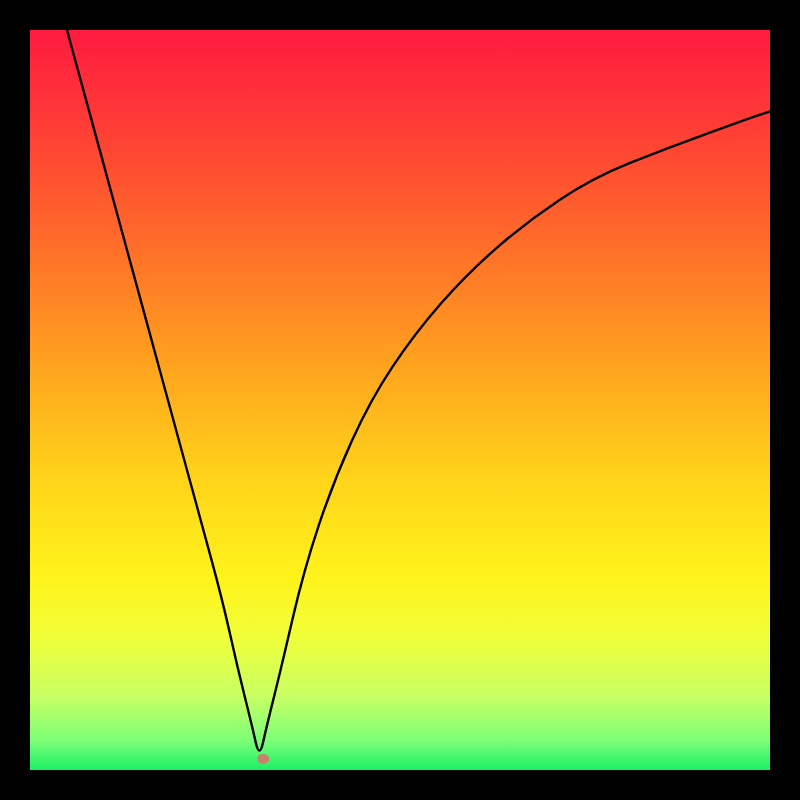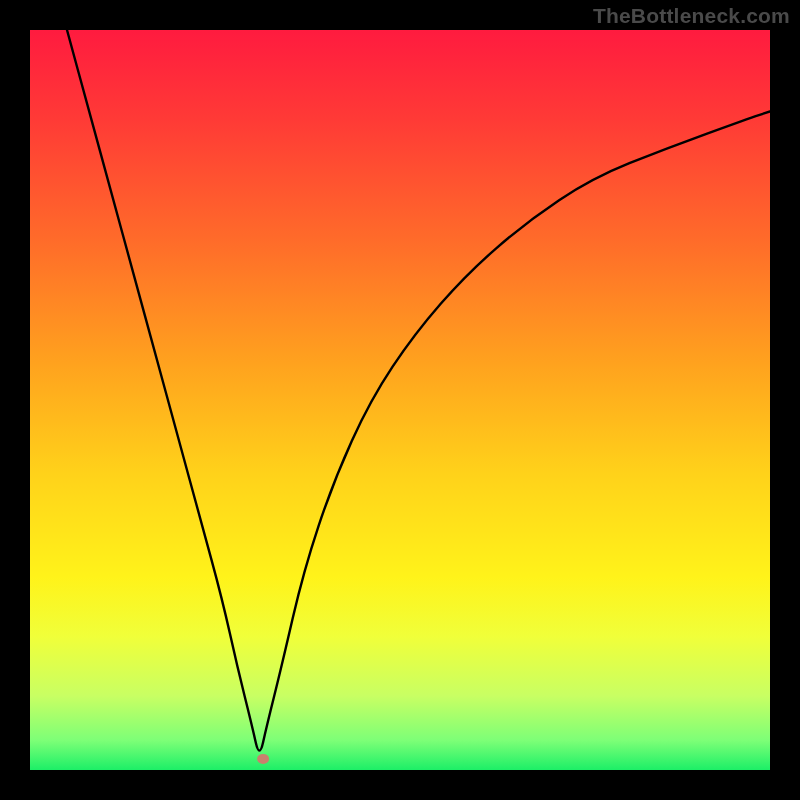--- a/index.html
+++ b/index.html
@@ -47,21 +47,20 @@
     font-size: 21px;
     font-weight: 600;
     letter-spacing: 0.2px;
   }
 </style>
 </head>
 <body>
 
 <div class="frame">
 
-  <div class="watermark">TheBottleneck.com</div>
 
   <div class="plot-area">
 
     <svg class="gradient-bg" viewBox="0 0 740 740" preserveAspectRatio="none">
       <defs>
         <linearGradient id="bgGrad" x1="0" y1="0" x2="0" y2="1">
             <stop offset="0%" stop-color="#ff1b3f"></stop>
             <stop offset="12%" stop-color="#ff3a36"></stop>
             <stop offset="28.000000000000004%" stop-color="#ff6a2a"></stop>
             <stop offset="45%" stop-color="#ffa21e"></stop>

